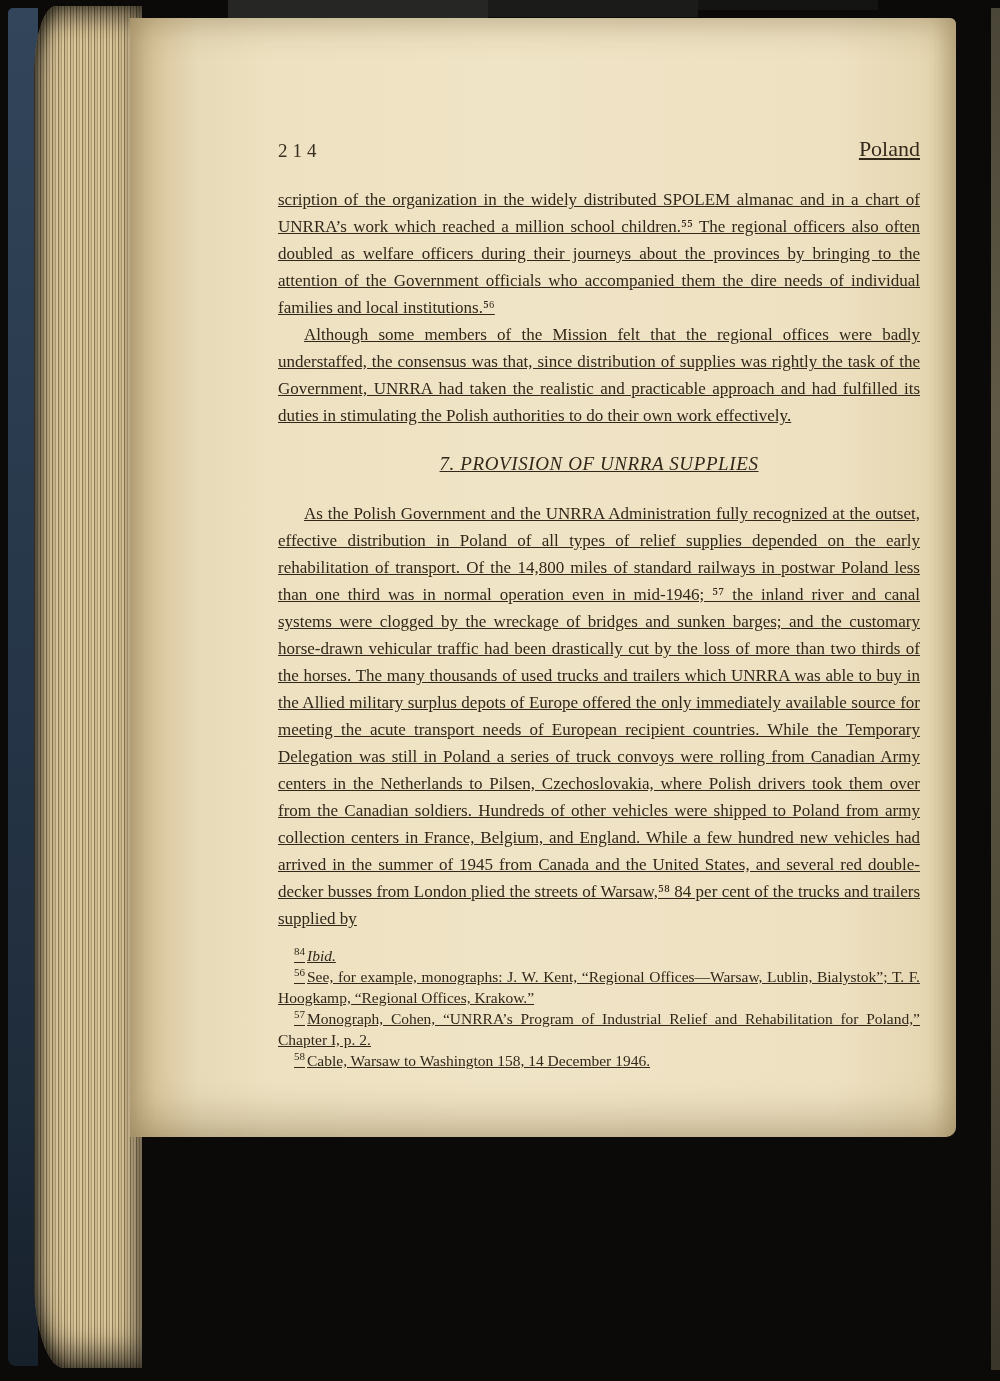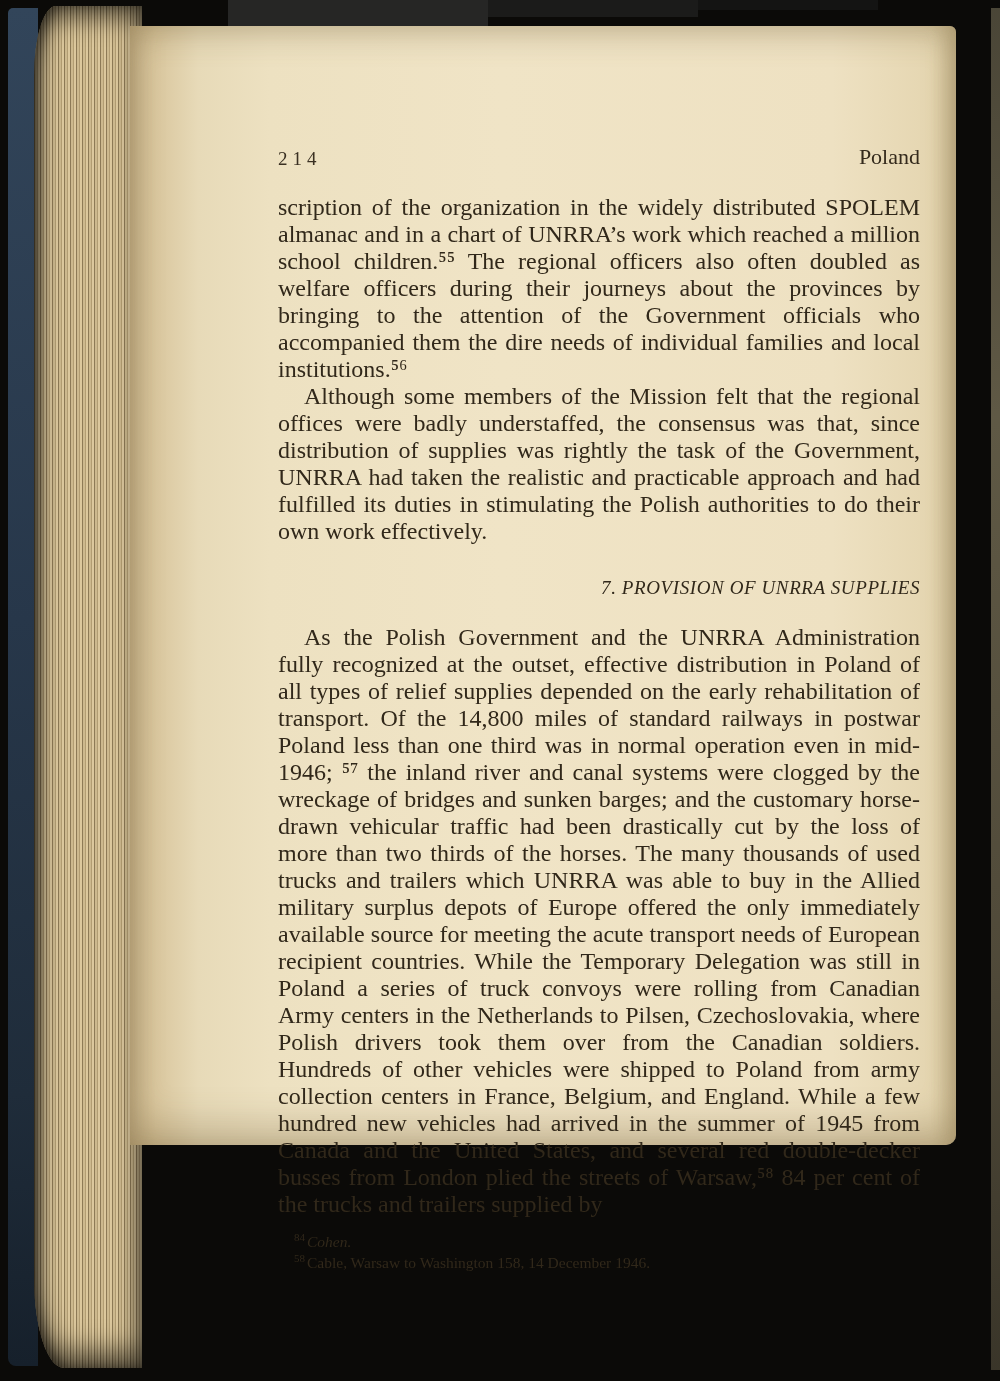--- a/index.html
+++ b/index.html
@@ -29,60 +29,61 @@
     background: repeating-linear-gradient(90deg,
       #8d7a56 0px, #8d7a56 1px,
       #cdb98e 1px, #cdb98e 3px,
       #b29d72 3px, #b29d72 4px,
       #dcc89d 4px, #dcc89d 6px);
     border-radius: 22px 0 0 30px / 70px 0 0 90px;
     box-shadow: inset 0 14px 22px rgba(0,0,0,0.5), inset 0 -18px 26px rgba(0,0,0,0.55), inset 6px 0 10px rgba(0,0,0,0.35);
   }
 
   .page {
-    position: absolute; left: 122px; top: 20px; width: 826px; height: 1119px;
+    position: absolute; left: 122px; top: 12px; width: 826px; height: 1119px;
     box-sizing: border-box;
     padding: 118px 36px 0 148px;
     background: linear-gradient(90deg,
       #c6b289 0px, #d9c69d 24px, #e7dab8 68px, #ede1c1 140px,
       #f0e4c6 45%, #eee1c2 85%, #e5d6b1 97%, #dccca4 100%);
     box-shadow: inset 0 -22px 34px rgba(110, 88, 50, 0.28),
                 inset 0 16px 26px rgba(120, 98, 58, 0.20),
                 inset -10px 0 18px rgba(120, 98, 58, 0.18);
     border-radius: 0 6px 10px 0;
     color: #31281a;
+    text-decoration: underline;
   }
 
   .page-head { position: relative; height: 30px; margin-bottom: 20px; }
   .page-num {
     position: absolute; left: 0; top: 4px;
     font-size: 19px; letter-spacing: 5px; color: #3a3022;
   }
   .page-title {
     display: block; text-align: right;
     font-size: 22px; color: #342a1c;
   }
 
   .body-para {
     margin: 0;
-    font-size: 24px;
+    font-size: 17px;
     line-height: 27px;
     text-align: justify;
     text-indent: 26px;
     color: #31281a;
   }
   .no-indent { text-indent: 0; }
 
   .section-heading {
-    margin: 32px 0 25px 0;
+    margin: 24px 0 25px 0;
     font-size: 19px;
     font-weight: 400;
     font-style: italic;
     letter-spacing: 0.6px;
-    text-align: right;
+    text-align: center;
     color: #31281a;
   }
 
   .footnotes { margin-top: 13px; }
   .footnote {
     margin: 0;
     font-size: 15.5px;
     line-height: 21px;
     text-align: justify;
     text-indent: 16px;
@@ -121,21 +122,23 @@
 
       <p class="body-para no-indent">scription of the organization in the widely distributed SPOLEM almanac and in a chart of UNRRA’s work which reached a million school children.⁵⁵ The regional officers also often doubled as welfare officers during their journeys about the provinces by bringing to the attention of the Government officials who accompanied them the dire needs of individual families and local institutions.⁵⁶</p>
 
       <p class="body-para">Although some members of the Mission felt that the regional offices were badly understaffed, the consensus was that, since distribution of supplies was rightly the task of the Government, UNRRA had taken the realistic and practicable approach and had fulfilled its duties in stimulating the Polish authorities to do their own work effectively.</p>
 
       <h2 class="section-heading">7. PROVISION OF UNRRA SUPPLIES</h2>
 
       <p class="body-para">As the Polish Government and the UNRRA Administration fully recognized at the outset, effective distribution in Poland of all types of relief supplies depended on the early rehabilitation of transport. Of the 14,800 miles of standard railways in postwar Poland less than one third was in normal operation even in mid-1946; ⁵⁷ the inland river and canal systems were clogged by the wreckage of bridges and sunken barges; and the customary horse-drawn vehicular traffic had been drastically cut by the loss of more than two thirds of the horses. The many thousands of used trucks and trailers which UNRRA was able to buy in the Allied military surplus depots of Europe offered the only immediately available source for meeting the acute transport needs of European recipient countries. While the Temporary Delegation was still in Poland a series of truck convoys were rolling from Canadian Army centers in the Netherlands to Pilsen, Czechoslovakia, where Polish drivers took them over from the Canadian soldiers. Hundreds of other vehicles were shipped to Poland from army collection centers in France, Belgium, and England. While a few hundred new vehicles had arrived in the summer of 1945 from Canada and the United States, and several red double-decker busses from London plied the streets of Warsaw,⁵⁸ 84 per cent of the trucks and trailers supplied by</p>
 
       <div class="footnotes">
-        <p class="footnote"><sup class="fn-marker">84</sup><span class="fn-italic">Cohen.</span></p>
+        <p class="footnote"><sup class="fn-marker">84</sup><span class="fn-italic">Ibid.</span></p>
+        <p class="footnote"><sup class="fn-marker">56</sup><span>See, for example, monographs: J. W. Kent, “Regional Offices—Warsaw, Lublin, Bialystok”; T. F. Hoogkamp, “Regional Offices, Krakow.”</span></p>
+        <p class="footnote"><sup class="fn-marker">57</sup><span>Monograph, Cohen, “UNRRA’s Program of Industrial Relief and Rehabilitation for Poland,” Chapter I, p. 2.</span></p>
         <p class="footnote"><sup class="fn-marker">58</sup><span>Cable, Warsaw to Washington 158, 14 December 1946.</span></p>
       </div>
 
     </div>
 
   </div>
 
   <div class="right-sliver"></div>
 
 </div>

